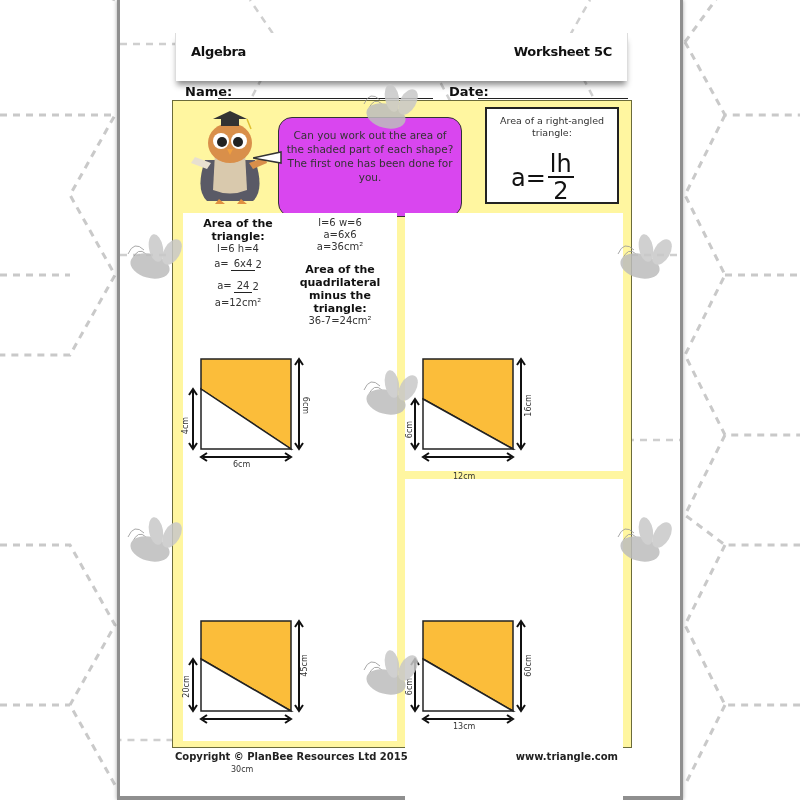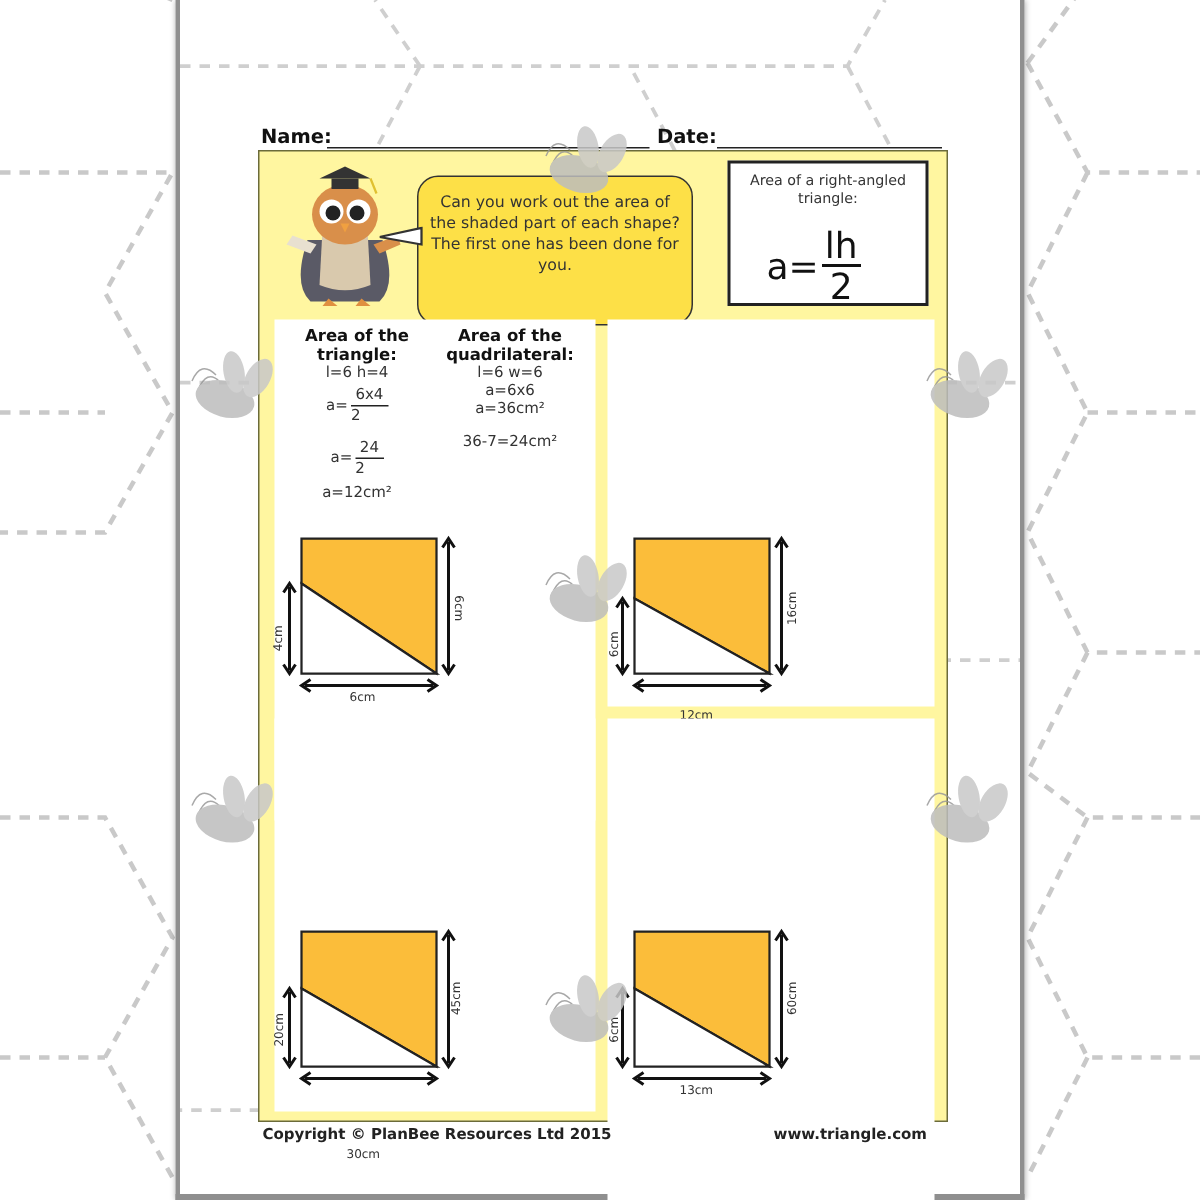--- a/index.html
+++ b/index.html
@@ -28,34 +28,34 @@
     }
     .hdr-title, .hdr-worksheet {
       position: absolute; top: 11px; font-family: "DejaVu Sans", sans-serif;
       font-weight: bold; font-size: 13px; color: #111; letter-spacing: -0.3px;
     }
     .hdr-title { left: 15px; }
     .hdr-worksheet { right: 15px; }
 
     .name-line, .date-line {
       position: absolute; top: 84px; font-family: "DejaVu Sans", sans-serif;
-      font-weight: bold; font-size: 13px; color: #111; z-index: 2;
+      font-weight: bold; font-size: 13px; color: #111; z-index: 2; margin-left: 11px;
     }
     .name-line { left: 54px; }
     .date-line { left: 318px; }
     .write-line { position: absolute; top: 98px; height: 1px; background: #222; z-index: 2; }
 
     .frame {
       position: absolute; left: 52px; top: 100px; width: 460px; height: 648px;
       background: #fff6a0; border: 1px solid #6b6b3a; z-index: 2;
     }
 
     .speech {
       position: absolute; left: 105px; top: 16px; width: 184px; height: 100px;
-      background: #fde047; border: 1.5px solid #333; border-radius: 14px;
+      background: #d946ef; border: 1.5px solid #333; border-radius: 14px;
       font-size: 10.5px; color: #333; text-align: center; line-height: 14px;
       padding: 10px 6px 0 6px; z-index: 3;
     }
     .speech-tail {
       position: absolute; left: 80px; top: 50px; width: 30px; height: 14px; z-index: 4;
     }
     .formula-box {
       position: absolute; left: 312px; top: 6px; width: 134px; height: 97px;
       background: #ffffff; border: 2px solid #222; z-index: 3;
       text-align: center;
@@ -74,21 +74,21 @@
     }
     .c1 { left: 10px; top: 112px; width: 214px; height: 334px; }
     .c2 { left: 232px; top: 112px; width: 218px; height: 258px; }
     .c3 { left: 10px; top: 378px; width: 214px; height: 262px; }
     .c4 { left: 232px; top: 378px; width: 218px; height: 333px; }
 
     .worked { position: absolute; font-size: 10px; color: #333; text-align: center; line-height: 12px; }
     .worked b { color: #111; font-size: 11px; display: block; line-height: 13px; }
     .wk-left { left: 0; top: 4px; width: 110px; }
     .wk-right { left: 98px; top: 4px; width: 118px; }
-    .mini-frac { display: inline-flex; flex-direction: column; align-items: flex-start; vertical-align: middle; }
+    .mini-frac { display: inline-flex; flex-direction: row; align-items: flex-end; vertical-align: middle; }
     .mini-frac .num { border-bottom: 1.5px solid #222; padding: 0 3px; line-height: 13px; }
     .mini-frac .den { line-height: 13px; }
     .eq-row { display: flex; justify-content: center; align-items: center; margin-top: 2px; }
     .eq-row .lhs { margin-right: 2px; }
     .gap { height: 10px; }
 
     .shape { position: absolute; }
     .foot {
       position: absolute; top: 751px; font-size: 10px; font-weight: bold; color: #222; z-index: 2;
     }
@@ -137,20 +137,24 @@
       <path d="M275 620 L240 680 L275 740 H420"></path>
       <path d="M240 680 H95 L60 740 H0"></path>
       <path d="M420 620 L455 680 L420 740 L455 796"></path>
       <path d="M95 440 L60 500 L95 560"></path>
       <path d="M240 170 L275 230 L240 290"></path>
       <path d="M420 255 H560"></path>
       <path d="M455 440 H560"></path>
     </g>
   </svg>
 
+  <div class="header-banner">
+    <span class="hdr-title">Algebra</span>
+    <span class="hdr-worksheet">Worksheet 5C</span>
+  </div>
 
   <span class="name-line">Name:</span>
   <div class="write-line" style="left:98px;width:215px;"></div>
   <span class="date-line">Date:</span>
   <div class="write-line" style="left:358px;width:150px;"></div>
 
   <div class="frame">
 
     <svg class="owl" width="90" height="100" viewBox="0 0 90 100">
       <path d="M20 55 Q10 85 22 96 L68 96 Q80 85 70 55 Z" fill="#5a5a66"></path>
@@ -200,25 +204,25 @@
         <div class="eq-row" style="margin-top:8px;">
           <span class="lhs">a=</span>
           <span class="mini-frac">
             <span class="num">24</span>
             <span class="den">2</span>
           </span>
         </div>
         <div style="margin-top:4px;">a=12cm²</div>
       </div>
       <div class="worked wk-right">
-        <b>Area of the quadrilateral:</b>
         <div>l=6 w=6</div>
         <div>a=6x6</div>
         <div>a=36cm²</div>
         <div class="gap"></div>
+        <b>Area of the quadrilateral minus the triangle:</b>
         <div>36-7=24cm²</div>
       </div>
       <svg class="shape" style="left:4px;top:140px;" width="130" height="118" viewBox="0 0 130 118">
         <polygon points="14,6 104,6 104,96 14,36" fill="#fbbd3a" stroke="#222" stroke-width="1.5"></polygon>
         <polygon points="14,36 104,96 14,96" fill="#fff" stroke="#222" stroke-width="1.5"></polygon>
         <line x1="6" y1="38" x2="6" y2="94" stroke="#111" stroke-width="2"></line>
         <path d="M2 42 L6 36 L10 42 M2 90 L6 96 L10 90" fill="none" stroke="#111" stroke-width="2"></path>
         <line x1="112" y1="8" x2="112" y2="94" stroke="#111" stroke-width="2"></line>
         <path d="M108 12 L112 6 L116 12 M108 90 L112 96 L116 90" fill="none" stroke="#111" stroke-width="2"></path>
         <line x1="16" y1="104" x2="102" y2="104" stroke="#111" stroke-width="2"></line>

